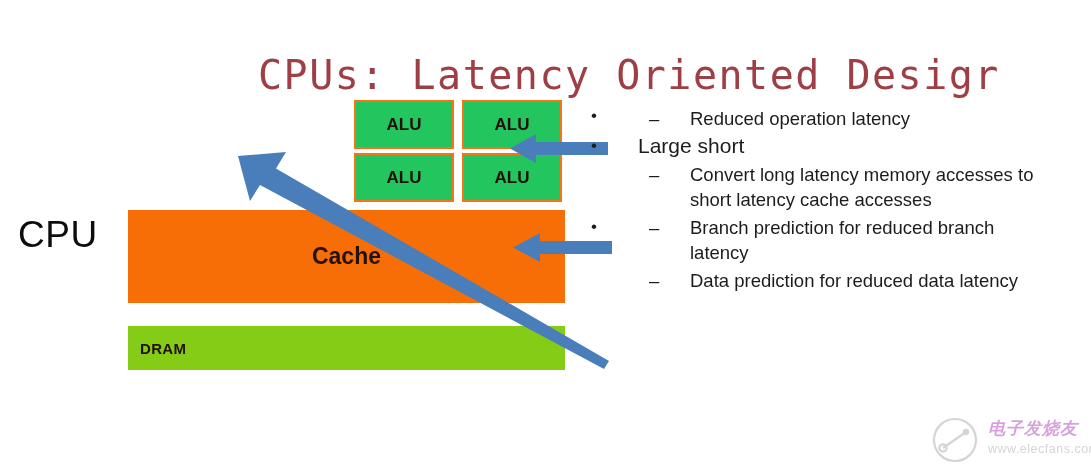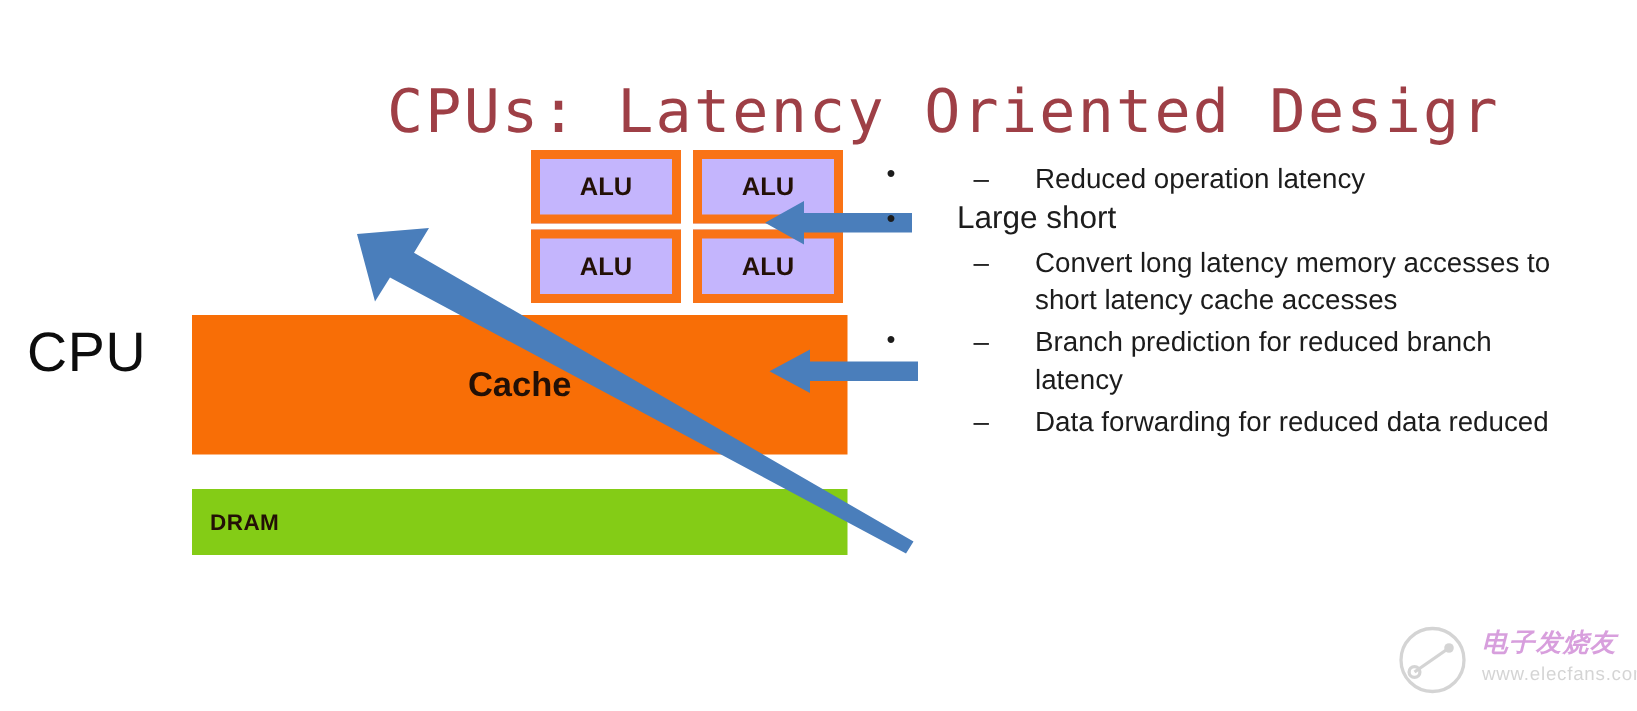--- a/index.html
+++ b/index.html
@@ -58,23 +58,23 @@
     top: 100px;
     width: 218px;
     height: 103px;
     background: #FFC907;
     font-size: 17px;
   }
 
   .alu-block {
     width: 100px;
     height: 49px;
-    background: #c4b5fd;
-    font-size: 17px;
-    border: 6px solid #f97316;
+    background: #22c55e;
+    font-size: 17px;
+    border: 2px solid #f97316;
   }
   #alu-0 { left: 354px; top: 100px; }
   #alu-1 { left: 462px; top: 100px; }
   #alu-2 { left: 354px; top: 153px; }
   #alu-3 { left: 462px; top: 153px; }
 
   #cache-block {
     left: 128px;
     top: 210px;
     width: 437px;
@@ -240,21 +240,21 @@
 
     <div class="lvl1">
       <span class="marker">•</span>
     </div>
     <div class="lvl2">
       <span class="marker">–</span>
       <span>Branch prediction for reduced branch latency</span>
     </div>
     <div class="lvl2">
       <span class="marker">–</span>
-      <span>Data forwarding for reduced data reduced</span>
+      <span>Data prediction for reduced data latency</span>
     </div>
 
   </div>
 
   <div id="watermark">
     <svg width="56" height="50" viewBox="0 0 56 50">
       <circle cx="27" cy="25" r="21" fill="none" stroke="#9a9a9a" stroke-width="2.2"></circle>
       <line x1="15" y1="33" x2="38" y2="17" stroke="#9a9a9a" stroke-width="2.2"></line>
       <circle cx="15" cy="33" r="3.6" fill="none" stroke="#9a9a9a" stroke-width="2.2"></circle>
       <circle cx="38" cy="17" r="3.2" fill="#9a9a9a"></circle>

